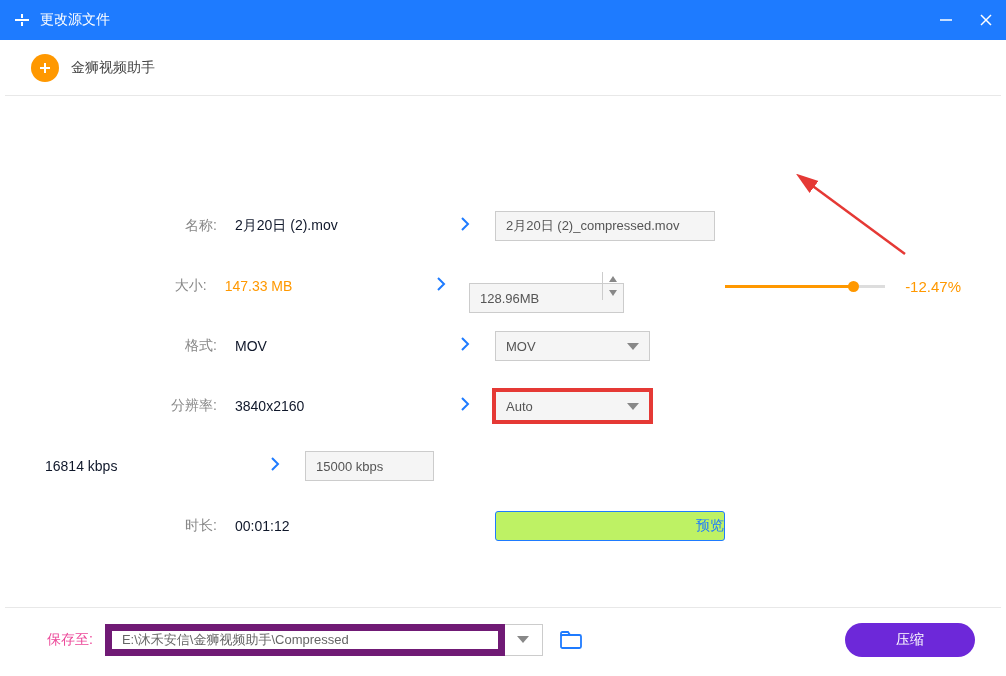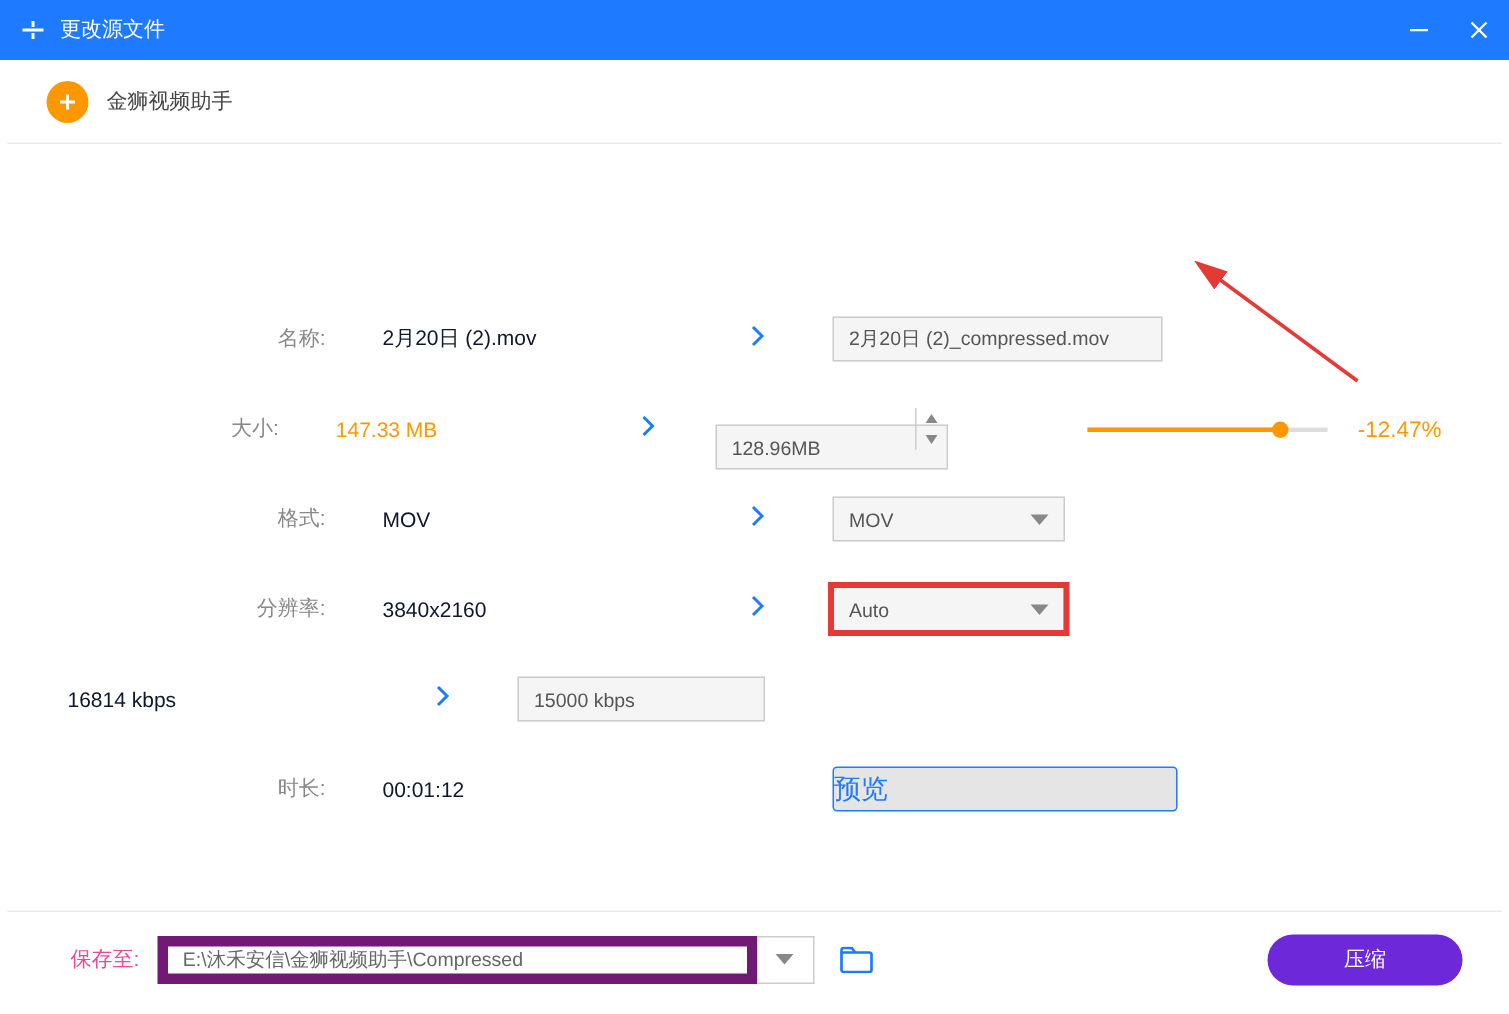--- a/index.html
+++ b/index.html
@@ -50,21 +50,20 @@
     .main-area {
       flex: 1;
       padding: 100px 40px 0 40px;
       position: relative;
     }
     
     .row {
       display: flex;
       align-items: center;
       height: 60px;
-      gap: 20px;
     }
     .row-label {
       width: 190px;
       text-align: right;
       color: #888;
       font-size: 14px;
       padding-right: 18px;
     }
     .row-value {
       width: 200px;
@@ -84,21 +83,21 @@
       align-items: center;
     }
     .row-extra {
       flex: 1;
       display: flex;
       align-items: center;
       position: relative;
     }
     
     .input-box {
-      width: 165px;
+      width: 129px;
       height: 30px;
       border: 1px solid #ccc;
       background: #f5f5f5;
       padding: 0 10px;
       font-size: 13px;
       color: #555;
       display: flex;
       align-items: center;
       border-radius: 0;
     }
@@ -157,23 +156,23 @@
     .red-arrow {
       position: absolute;
       pointer-events: none;
     }
     
     .preview-btn {
       width: 230px;
       height: 30px;
       border: 1px solid #1e7bff;
       color: #1e7bff;
-      background: #e5e5e5;
-      display: flex; align-items: center; justify-content: flex-start;
-      font-size: 18px;
+      background: #bef264;
+      display: flex; align-items: center; justify-content: flex-end;
+      font-size: 14px;
       cursor: pointer;
       border-radius: 3px;
     }
     
     .footer {
       height: 64px;
       border-top: 1px solid #e8e8e8;
       display: flex;
       align-items: center;
       padding: 0 26px;

